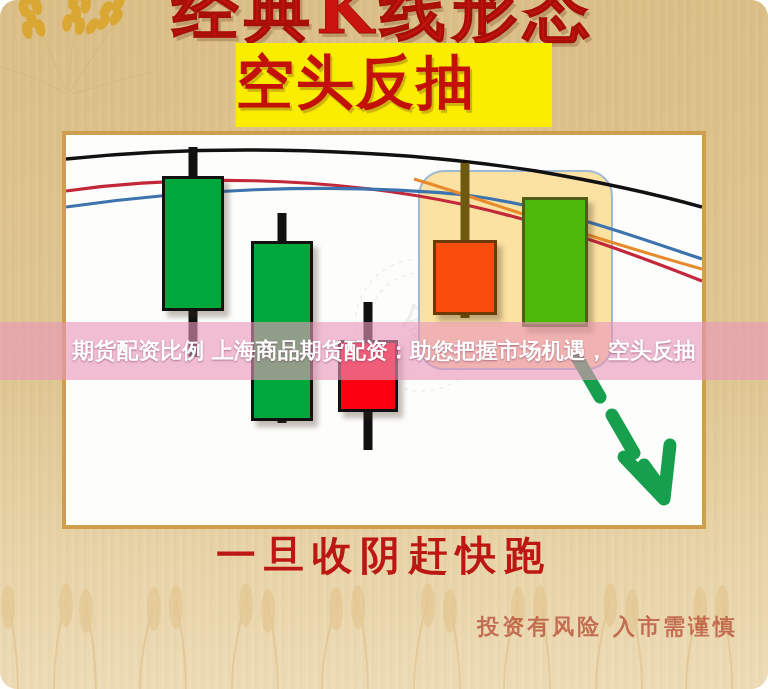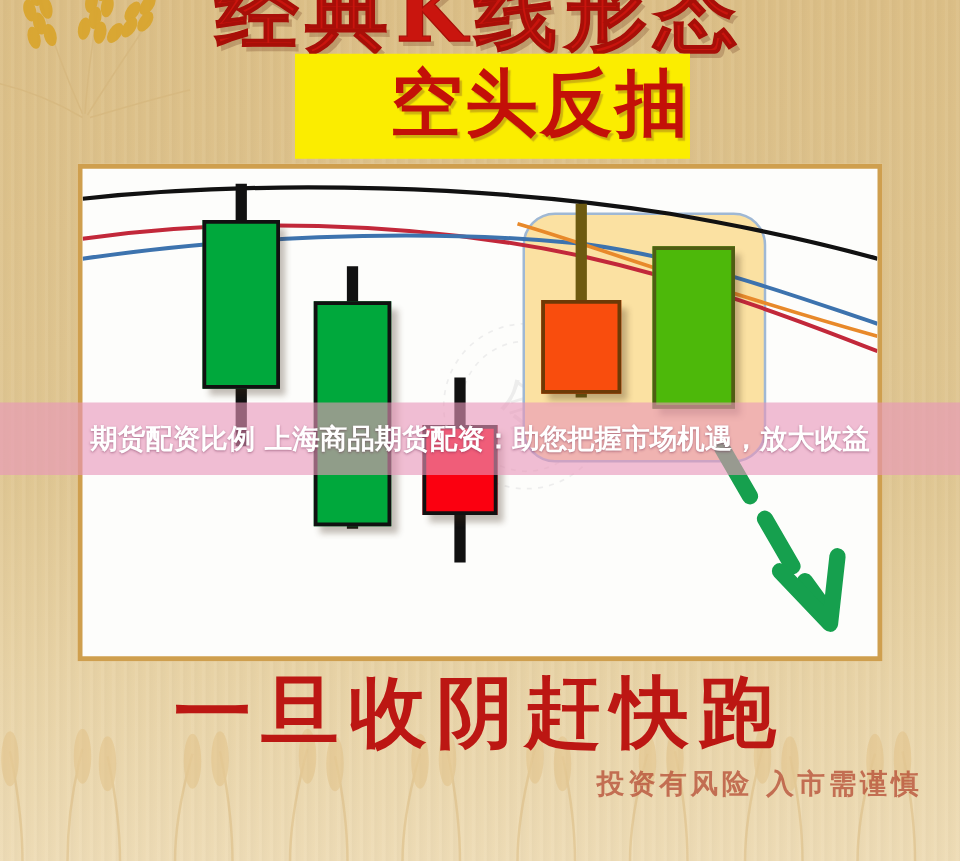--- a/index.html
+++ b/index.html
@@ -11,20 +11,21 @@
     font-family: "DejaVu Sans", "Liberation Sans", sans-serif;
   }
   #poster {
     position: relative;
     width: 768px;
     height: 689px;
     overflow: hidden;
     background: #ddc089;
     background-image:
       linear-gradient(180deg, #dcbf87 0%, #e0c793 55%, #e8d3a6 78%, #eedcb6 100%);
+    border-radius: 17px;
   }
   
   #paper-texture {
     position: absolute;
     inset: 0;
     background-image: repeating-linear-gradient(
       90deg,
       rgba(255,255,255,0.045) 0px,
       rgba(255,255,255,0.045) 2px,
       rgba(0,0,0,0.02) 3px,
@@ -74,21 +75,21 @@
     height: 84px;
     background: #fbed00;
   }
   #subtitle-text {
     position: absolute;
     left: 236px;
     top: 40px;
     width: 316px;
     height: 84px;
     line-height: 84px;
-    text-align: right;
+    text-align: left;
     font-family: "DejaVu Serif", "Liberation Serif", serif;
     font-weight: 700;
     font-size: 58px;
     letter-spacing: 2px;
     color: #c31008;
     text-shadow: 2px 3px 1px rgba(120,70,40,0.35);
     white-space: nowrap;
   }
 
   
@@ -173,21 +174,21 @@
 
   
   #slogan {
     position: absolute;
     left: 0;
     right: 0;
     top: 528px;
     text-align: center;
     font-family: "DejaVu Serif", "Liberation Serif", serif;
     font-weight: 700;
-    font-size: 62px;
+    font-size: 40px;
     letter-spacing: 8px;
     color: #bc1713;
     white-space: nowrap;
   }
   #disclaimer {
     position: absolute;
     right: 30px;
     top: 612px;
     font-family: "DejaVu Serif", "Liberation Serif", serif;
     font-weight: 700;
@@ -356,16 +357,16 @@
         <path d="M58,104 L98,146 L104,92" stroke="#16a04e" stroke-width="13" stroke-linecap="round" stroke-linejoin="round" fill="none"></path>
       </svg>
 
     </div>
   </div>
 
   <div id="slogan">一旦收阴赶快跑</div>
   <div id="disclaimer">投资有风险  入市需谨慎</div>
 
   <div id="ad-banner">
-    <span id="ad-banner-text">期货配资比例 上海商品期货配资：助您把握市场机遇，放大收益</span>
+    <span id="ad-banner-text">期货配资比例 上海商品期货配资：助您把握市场机遇，空头反抽</span>
   </div>
 
 </div>
 
 </body></html>

